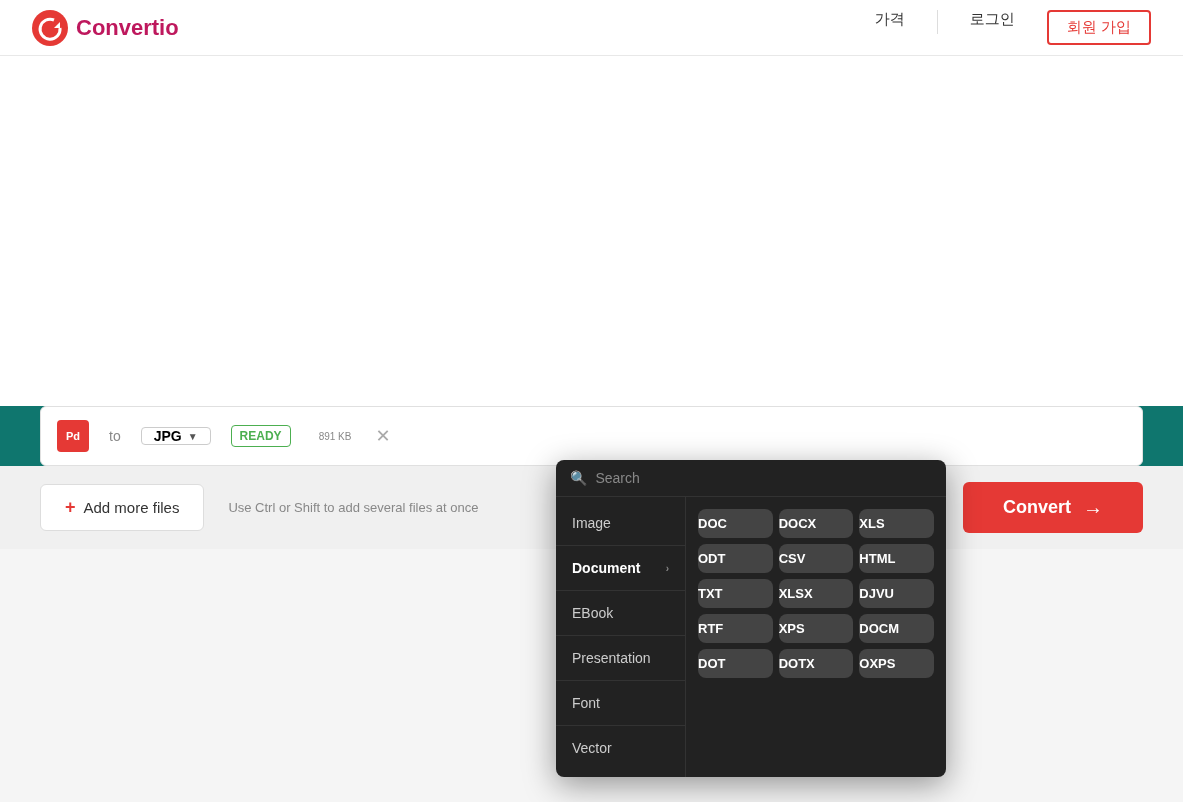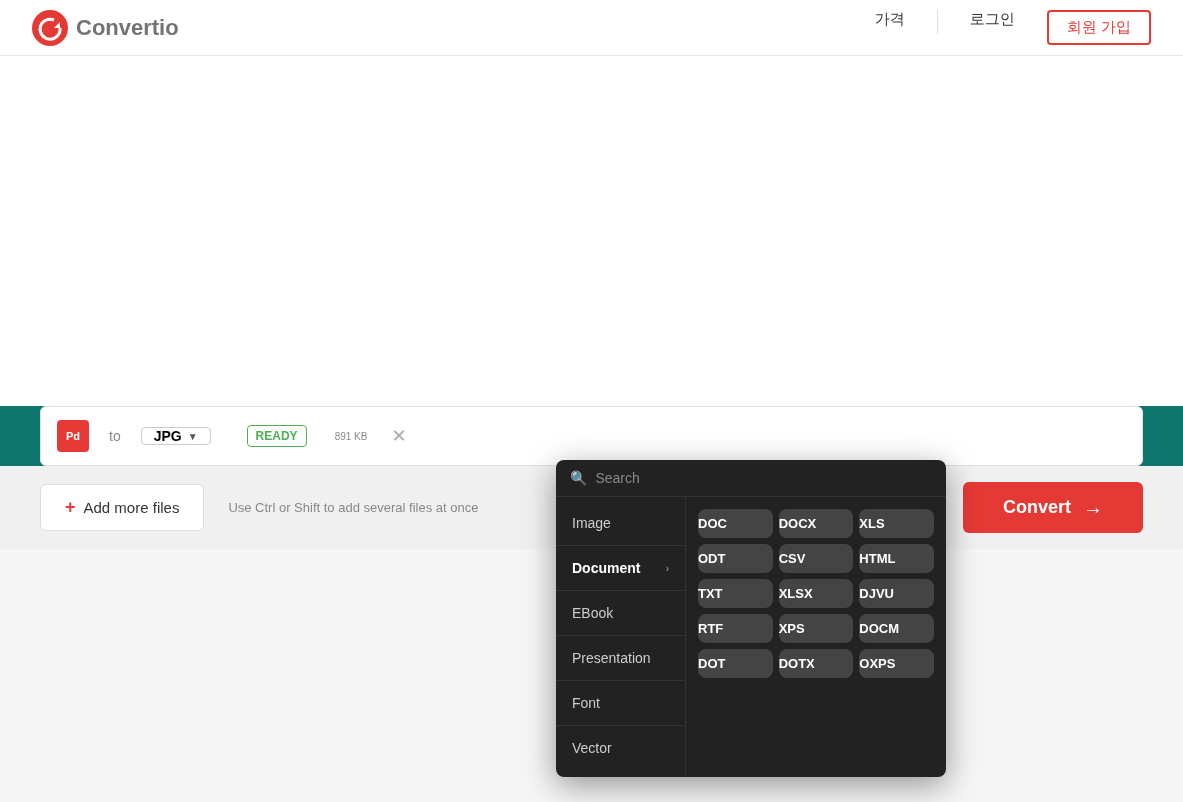--- a/index.html
+++ b/index.html
@@ -14,21 +14,21 @@
       align-items: center;
       padding: 0 32px;
       justify-content: space-between;
     }
     .logo {
       display: flex;
       align-items: center;
       gap: 8px;
       font-size: 22px;
       font-weight: 700;
-      color: #737373;
+      color: #be185d;
     }
     .logo-icon {
       width: 36px;
       height: 36px;
     }
     .nav-right {
       display: flex;
       align-items: flex-start;
       gap: 32px;
     }
@@ -107,21 +107,21 @@
       font-size: 10px;
       color: #555;
     }
     .ready-badge {
       border: 1px solid #4caf50;
       color: #4caf50;
       border-radius: 4px;
       padding: 3px 8px;
       font-size: 12px;
       font-weight: 600;
-      margin-left: 24px;
+      margin-left: 8px;
     }
     .file-size {
       font-size: 10px;
       color: #888;
       margin-left: 16px;
     }
     .close-btn {
       background: none;
       border: none;
       cursor: pointer;

